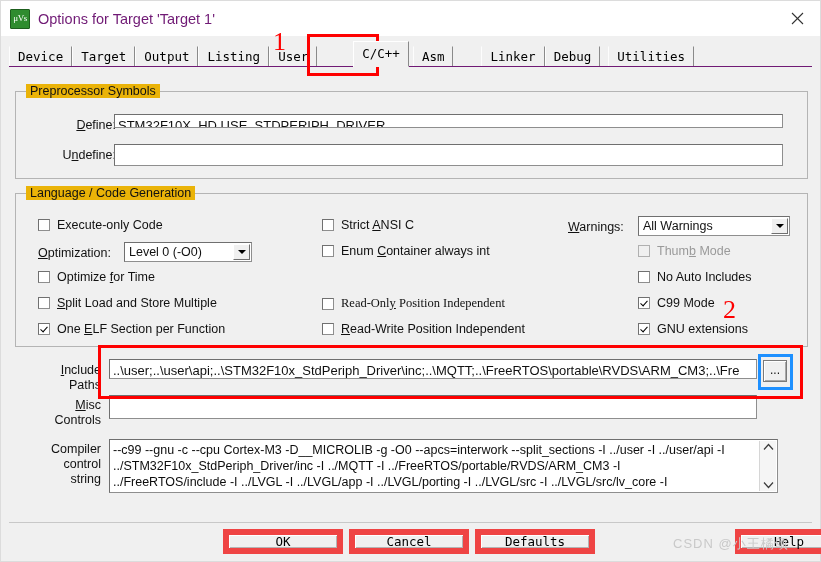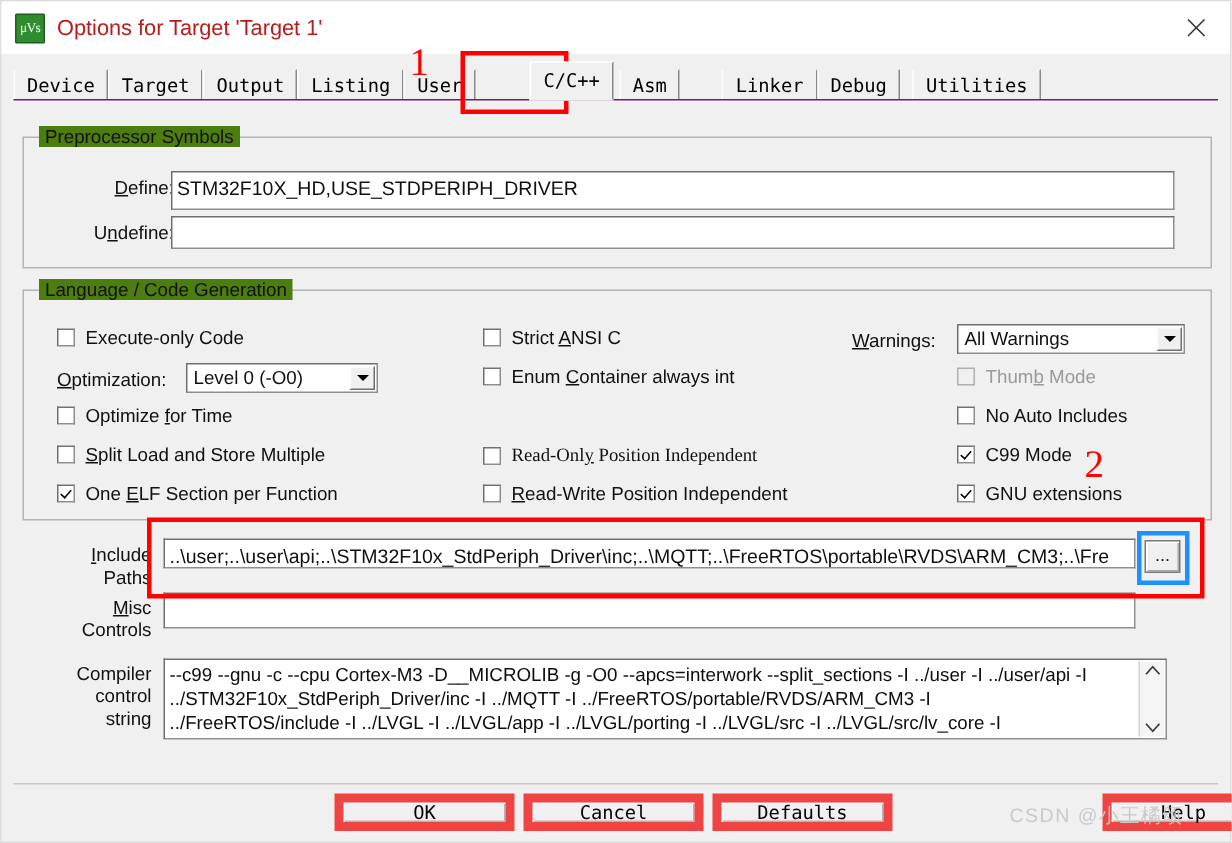--- a/index.html
+++ b/index.html
@@ -34,21 +34,21 @@
   }
   .app-icon:after{
     content:"\03BCVs";
     position:absolute;left:0;right:0;top:1px;
     text-align:center;font-size:9px;color:#fff;
     font-family:"Liberation Serif", serif;
     line-height:15px;
     letter-spacing:-0.5px;
   }
   .title-text{
-    font-size:14.5px;color:#b91c1c;
+    font-size:14.5px;color:#701a75;
     font-family:"Liberation Sans", sans-serif;
     white-space:nowrap;
   }
   .close-btn{
     position:absolute;right:0;top:0;width:46px;height:35px;
     display:flex;align-items:center;justify-content:center;
     cursor:default;
   }
   .close-btn svg{display:block;}
   
@@ -84,21 +84,21 @@
     border-top-color:#fff;
   }
   
   .group{
     position:absolute;
     border:1px solid #b4b4b4;
     box-sizing:border-box;
   }
   .group > .legend{
     position:absolute;top:-8px;left:10px;
-    background:#4d7c0f;padding:0 4px;
+    background:#eab308;padding:0 4px;
     font-size:12.5px;color:#111;
     white-space:nowrap;
   }
   
   #grp-preproc{left:14px;top:90px;width:793px;height:88px;}
   .row-lbl{
     position:absolute;font-size:12.5px;color:#111;text-align:right;
   }
   .txtbox{
     position:absolute;
@@ -244,21 +244,21 @@
     <div class="tab active" style="margin-left:36px;">C/C++</div>
     <div class="tab" style="margin-left:4px;">Asm</div>
     <div class="tab" style="margin-left:28px;">Linker</div>
     <div class="tab">Debug</div>
     <div class="tab" style="margin-left:8px;">Utilities</div>
   </div>
 
   <div class="group" id="grp-preproc">
     <span class="legend">Preprocessor Symbols</span>
     <span class="row-lbl" style="left:28px;top:26px;width:72px;"><u>D</u>efine:</span>
-    <div class="txtbox" style="left:98px;top:22px;width:669px;height:26px;">STM32F10X_HD,USE_STDPERIPH_DRIVER</div>
+    <div class="txtbox" style="left:98px;top:22px;width:669px;height:14px;">STM32F10X_HD,USE_STDPERIPH_DRIVER</div>
     <span class="row-lbl" style="left:20px;top:56px;width:80px;">U<u>n</u>define:</span>
     <div class="txtbox" style="left:98px;top:52px;width:669px;height:22px;"></div>
   </div>
 
   <div class="group" id="grp-lang">
     <span class="legend">Language / Code Generation</span>
 
     <div class="chk-row" style="left:22px;top:24px;">
       <span class="cbox"></span>
       <span class="chk-lbl">Execute-only Code</span>

